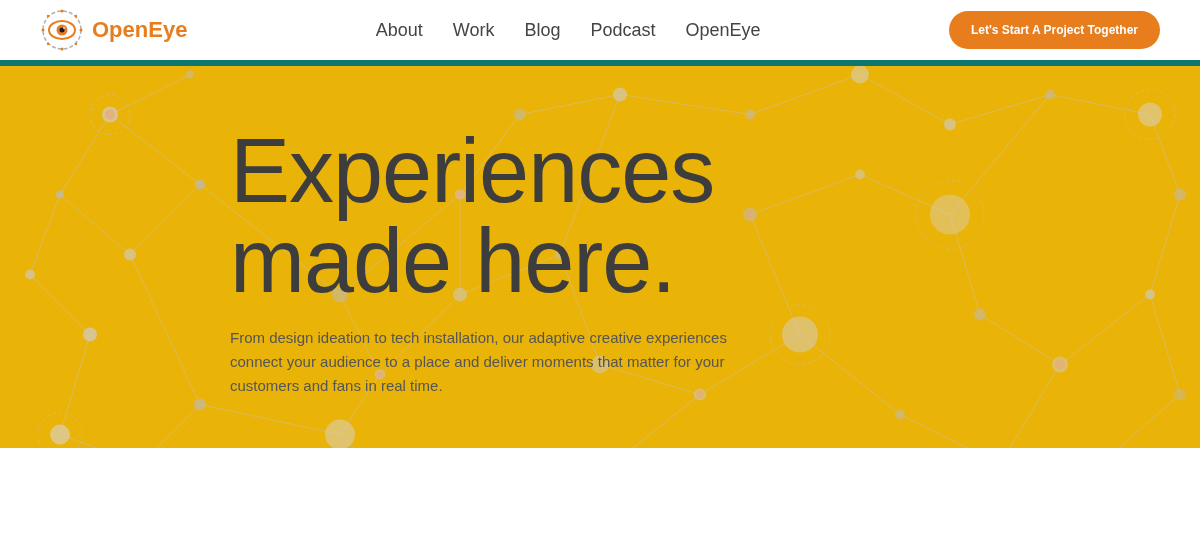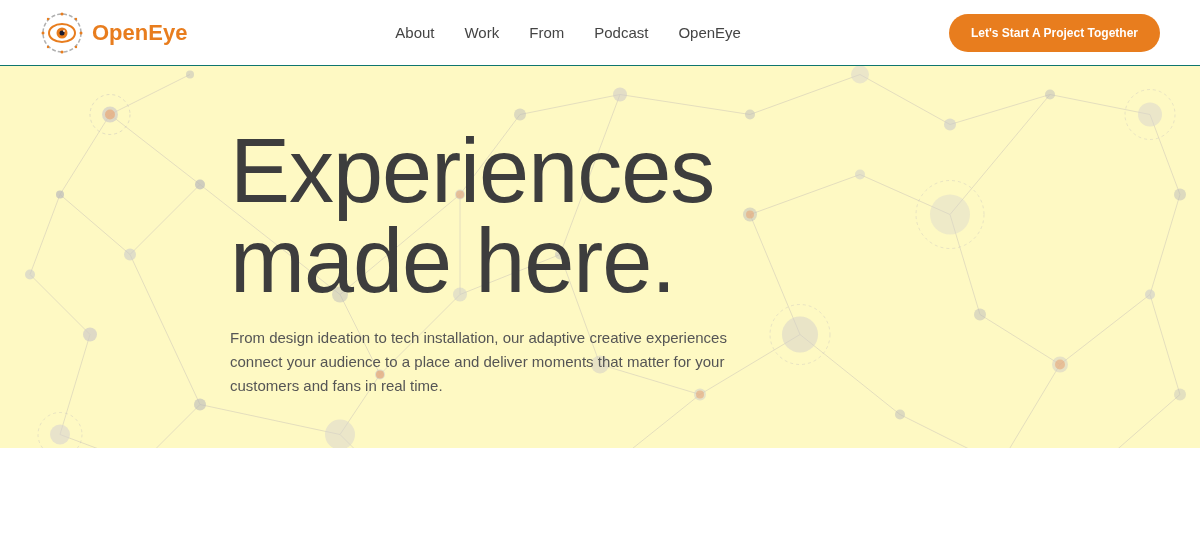--- a/index.html
+++ b/index.html
@@ -6,21 +6,21 @@
     body { font-family: 'Arial', sans-serif; width: 1200px; height: 551px; overflow: hidden; }
 
     
     .header {
       display: flex;
       align-items: center;
       justify-content: space-between;
       background: #ffffff;
       height: 66px;
       padding: 0 40px;
-      border-bottom: 1px solid #0f766e;
+      border-bottom: 6px solid #0f766e;
       position: relative;
       z-index: 10;
     }
     .logo-area {
       display: flex;
       align-items: center;
       gap: 8px;
     }
     .logo-icon {
       width: 44px;
@@ -32,41 +32,41 @@
       color: #e87d1e;
     }
     .nav {
       display: flex;
       align-items: center;
       gap: 30px;
     }
     .nav a {
       text-decoration: none;
       color: #444;
-      font-size: 15px;
+      font-size: 18px;
       font-weight: 500;
     }
     .cta-btn {
       background: #e87d1e;
       color: #fff;
       border: none;
       border-radius: 30px;
       padding: 12px 22px;
       font-size: 12px;
       font-weight: 600;
       cursor: pointer;
       white-space: nowrap;
     }
 
     
     .hero {
       position: relative;
       width: 1200px;
       height: 382px;
-      background: #fef9c3;
+      background: #eab308;
       overflow: hidden;
     }
 
     
     .network-bg {
       position: absolute;
       top: 0; left: 0;
       width: 100%; height: 100%;
     }
 
@@ -128,21 +128,21 @@
       <circle cx="36" cy="36" r="1.2" fill="#e87d1e"></circle>
       <circle cx="36" cy="8" r="1.2" fill="#e87d1e"></circle>
       <circle cx="8" cy="36" r="1.2" fill="#e87d1e"></circle>
     </svg>
     <span class="logo-text">OpenEye</span>
   </div>
 
   <nav class="nav">
     <a href="#">About</a>
     <a href="#">Work</a>
-    <a href="#">From</a>
+    <a href="#">Blog</a>
     <a href="#">Podcast</a>
     <a href="#">OpenEye</a>
   </nav>
 
   <button class="cta-btn">Let's Start A Project Together</button>
 </header>
 
 <section class="hero">
 
   <svg class="network-bg" viewBox="0 0 1200 485" preserveAspectRatio="xMidYMid slice" xmlns="http://www.w3.org/2000/svg">

